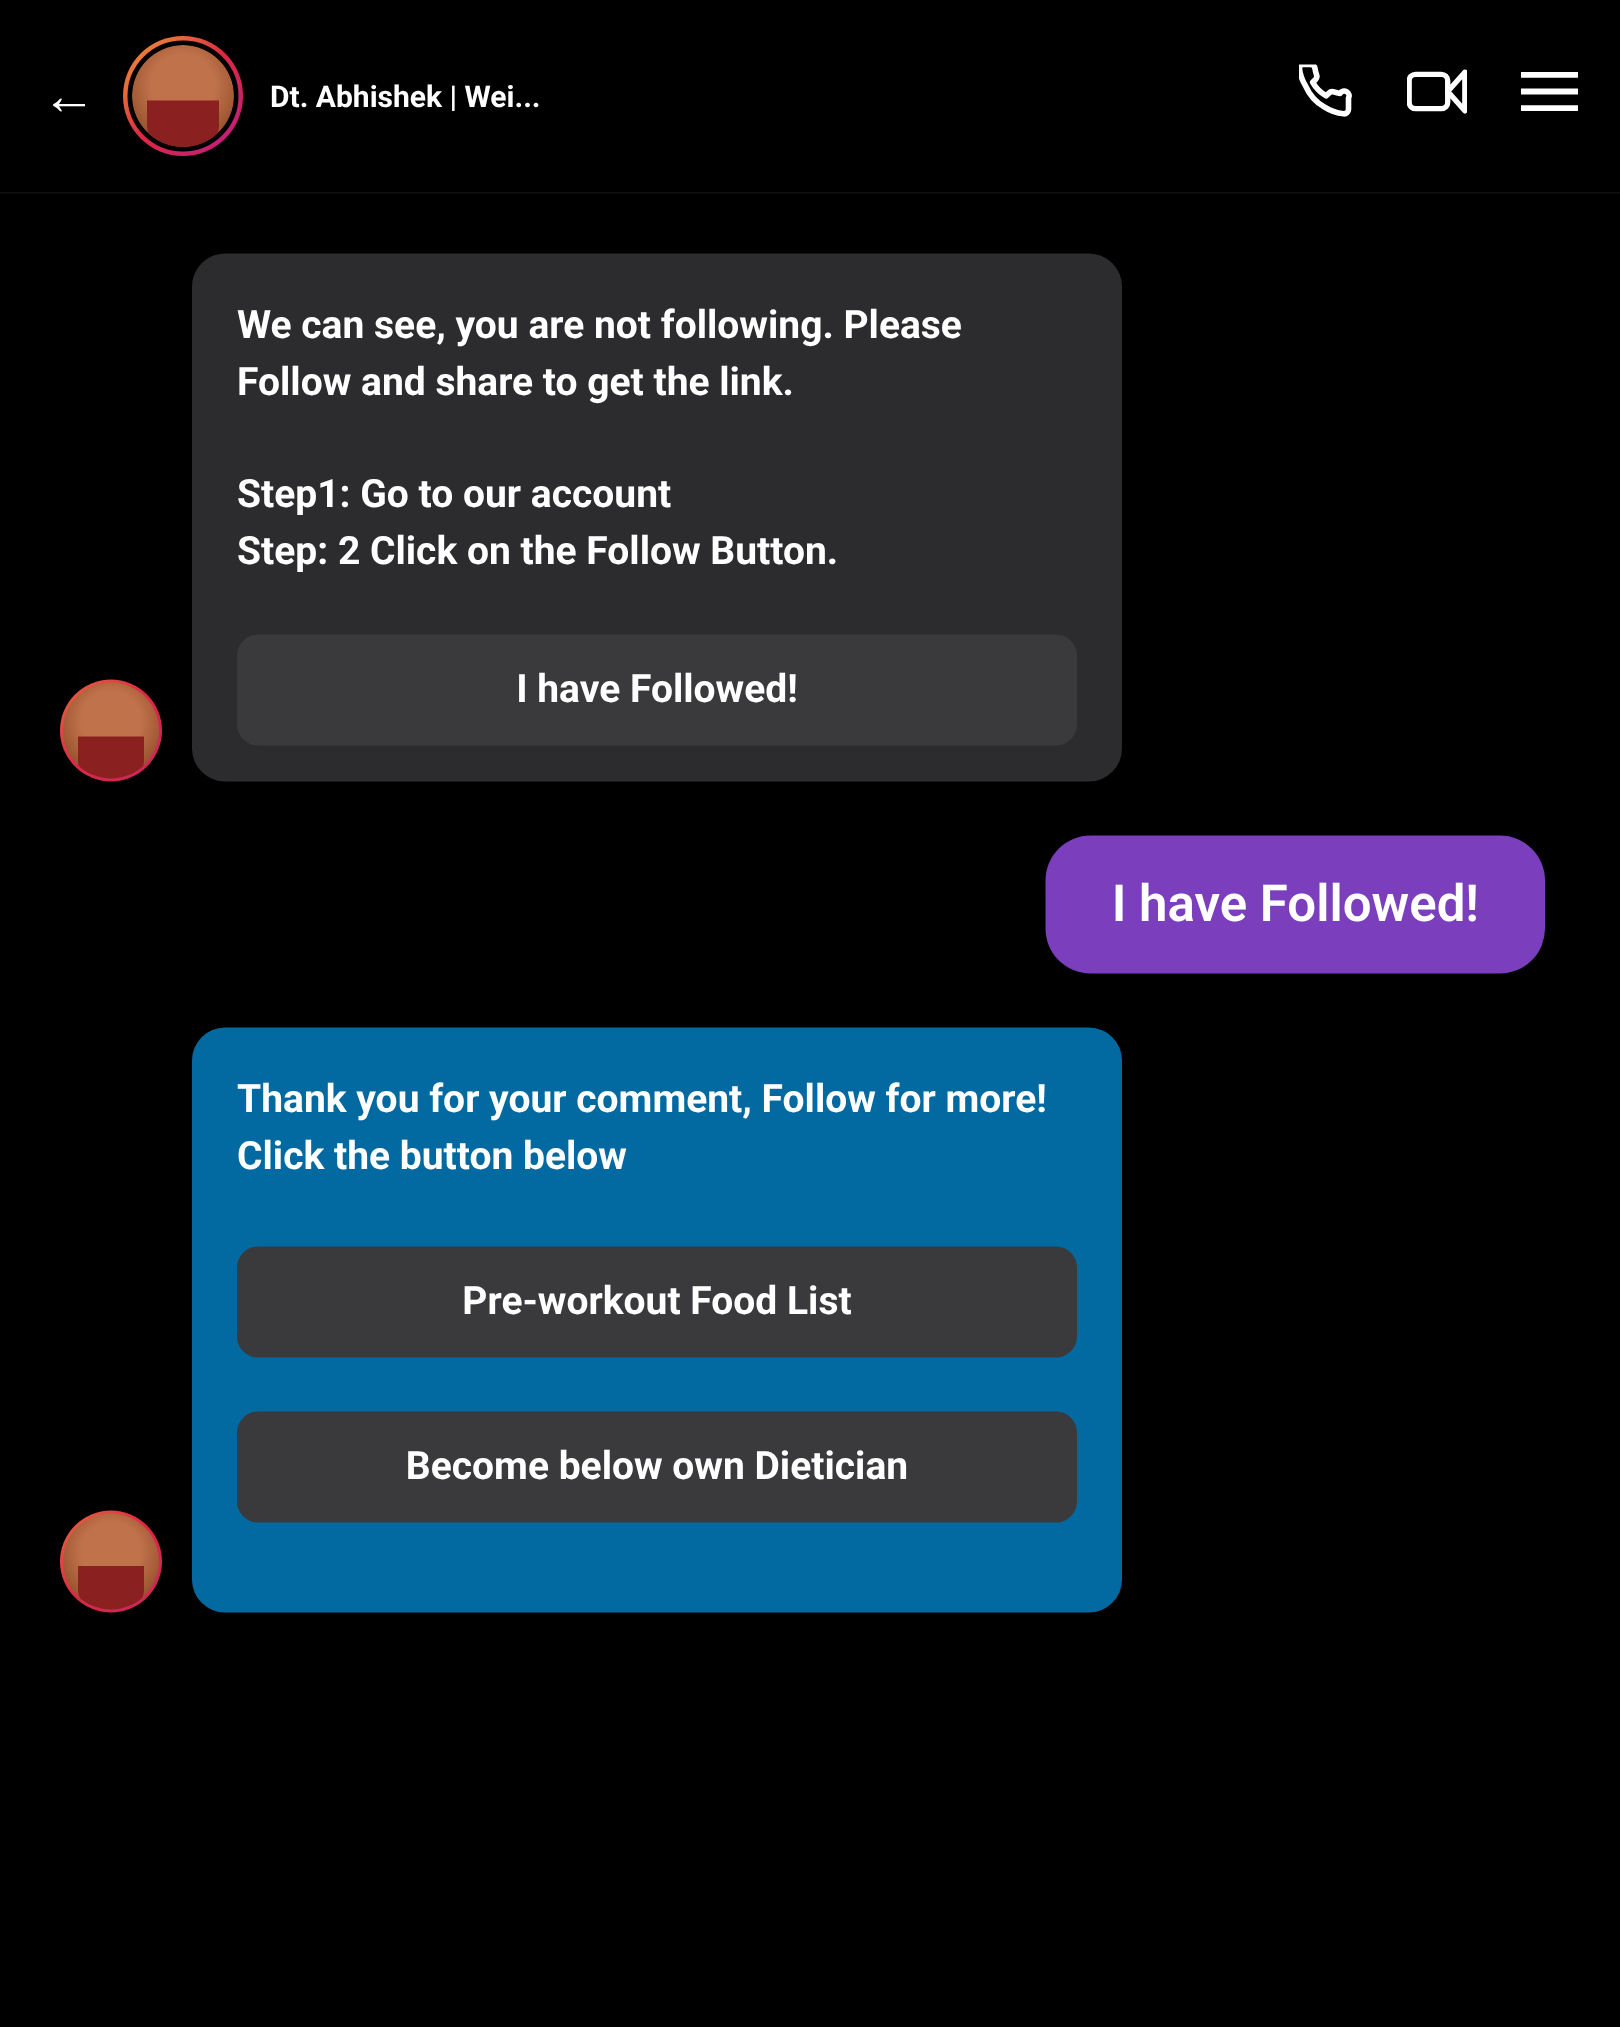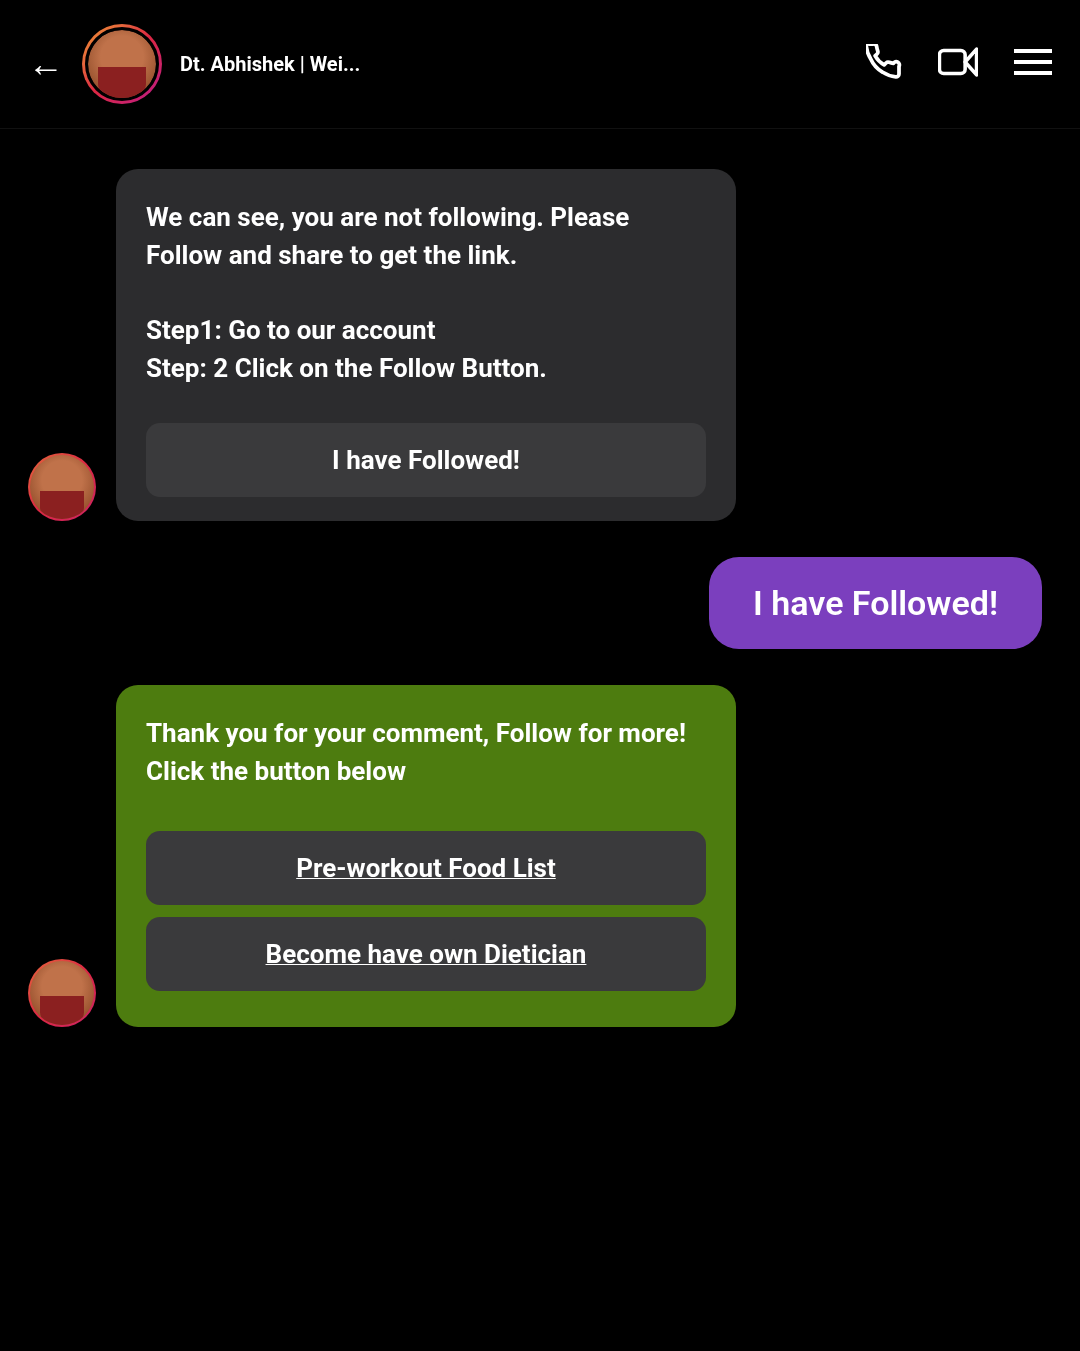--- a/index.html
+++ b/index.html
@@ -87,21 +87,21 @@
 
     .icon-btn {
       cursor: pointer;
       color: #fff;
       font-size: 34px;
       line-height: 1;
     }
 
     
     .chat-area {
-      padding: 40px 28px;
+      padding: 40px 40px;
       display: flex;
       flex-direction: column;
       gap: 36px;
     }
 
     
     .msg-row-incoming {
       display: flex;
       align-items: flex-end;
       gap: 20px;
@@ -181,43 +181,42 @@
     }
 
     .bubble-outgoing span {
       font-size: 34px;
       font-weight: 600;
       color: #fff;
     }
 
     
     .bubble-incoming2 {
-      background-color: #4d7c0f;
+      background-color: #0369a1;
       border-radius: 22px;
       padding: 30px 30px 24px;
       max-width: 620px;
       flex: 1;
     }
 
     .bubble-text2 {
       font-size: 26px;
       font-weight: 700;
       line-height: 1.45;
       color: #fff;
       margin-bottom: 40px;
     }
 
     .bubble-action-btn2 {
       background-color: #3a3a3c;
       border-radius: 14px;
       padding: 22px 30px;
       text-align: center;
       cursor: pointer;
-      margin-bottom: 12px;
-      text-decoration: underline;
+      margin-bottom: 36px;
     }
 
     .bubble-action-btn2 span {
       font-size: 26px;
       font-weight: 700;
       color: #fff;
     }
 
     
     svg {
@@ -289,18 +288,18 @@
   <div class="msg-row-incoming">
     <div class="msg-avatar">
       <div class="msg-avatar-inner"></div>
     </div>
     <div class="bubble-incoming2">
       <div class="bubble-text2">Thank you for your comment, Follow for more!<br>Click the button below</div>
       <div class="bubble-action-btn2">
         <span>Pre-workout Food List</span>
       </div>
       <div class="bubble-action-btn2">
-        <span>Become have own Dietician</span>
+        <span>Become below own Dietician</span>
       </div>
     </div>
   </div>
 
 </div>
 
 </body></html>

